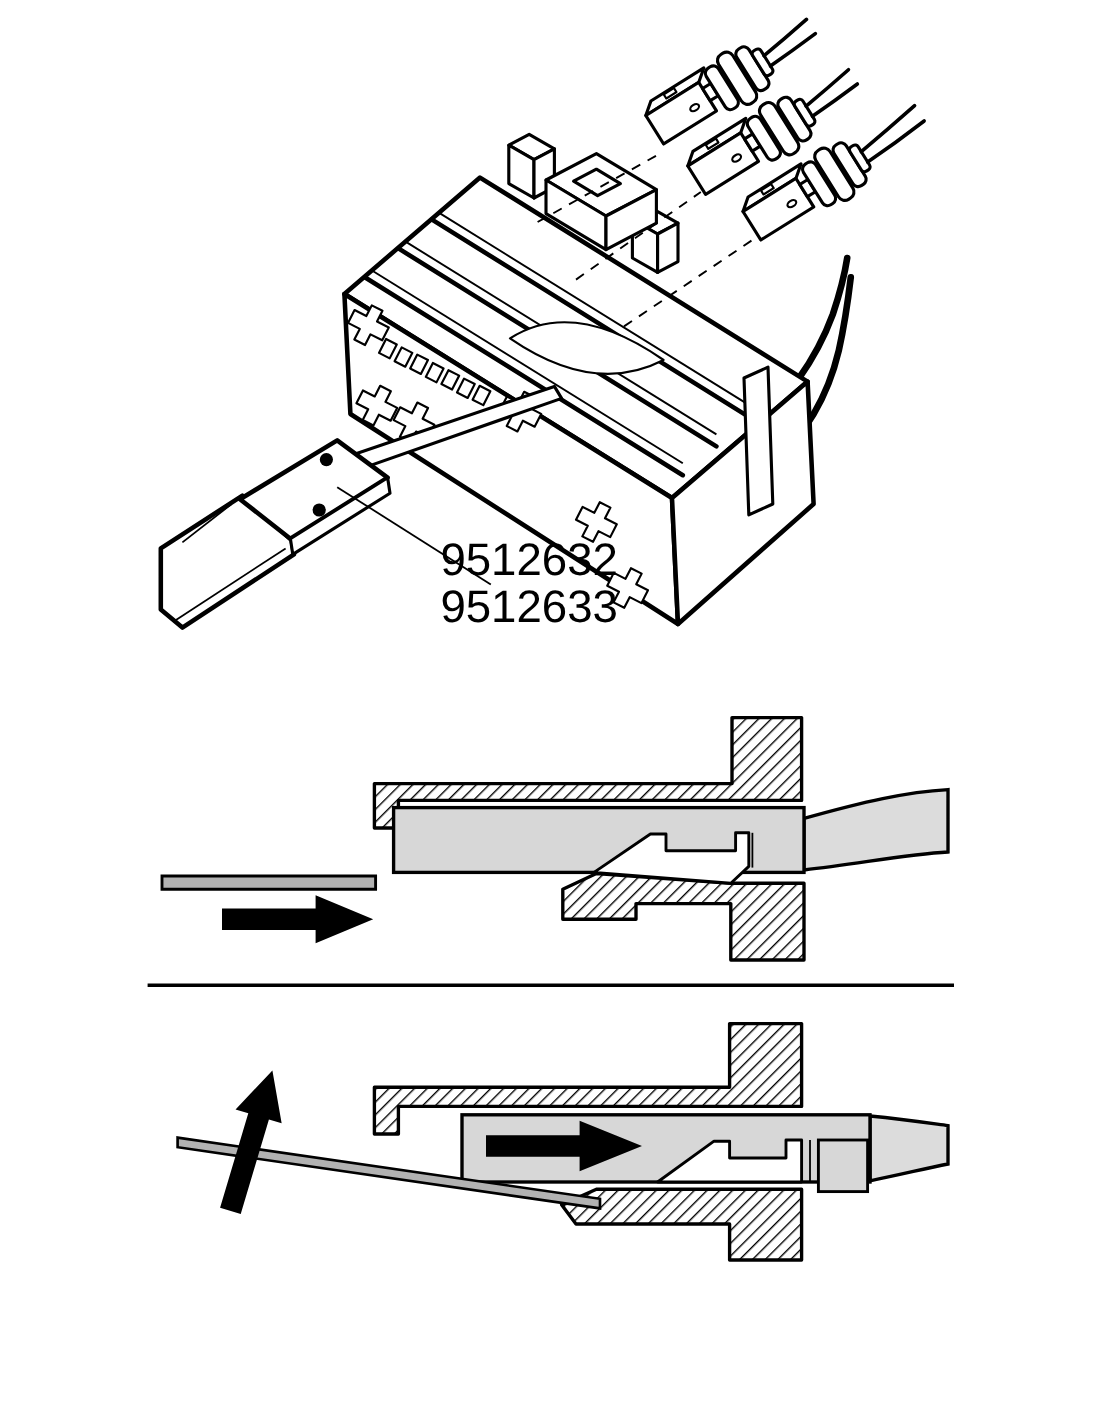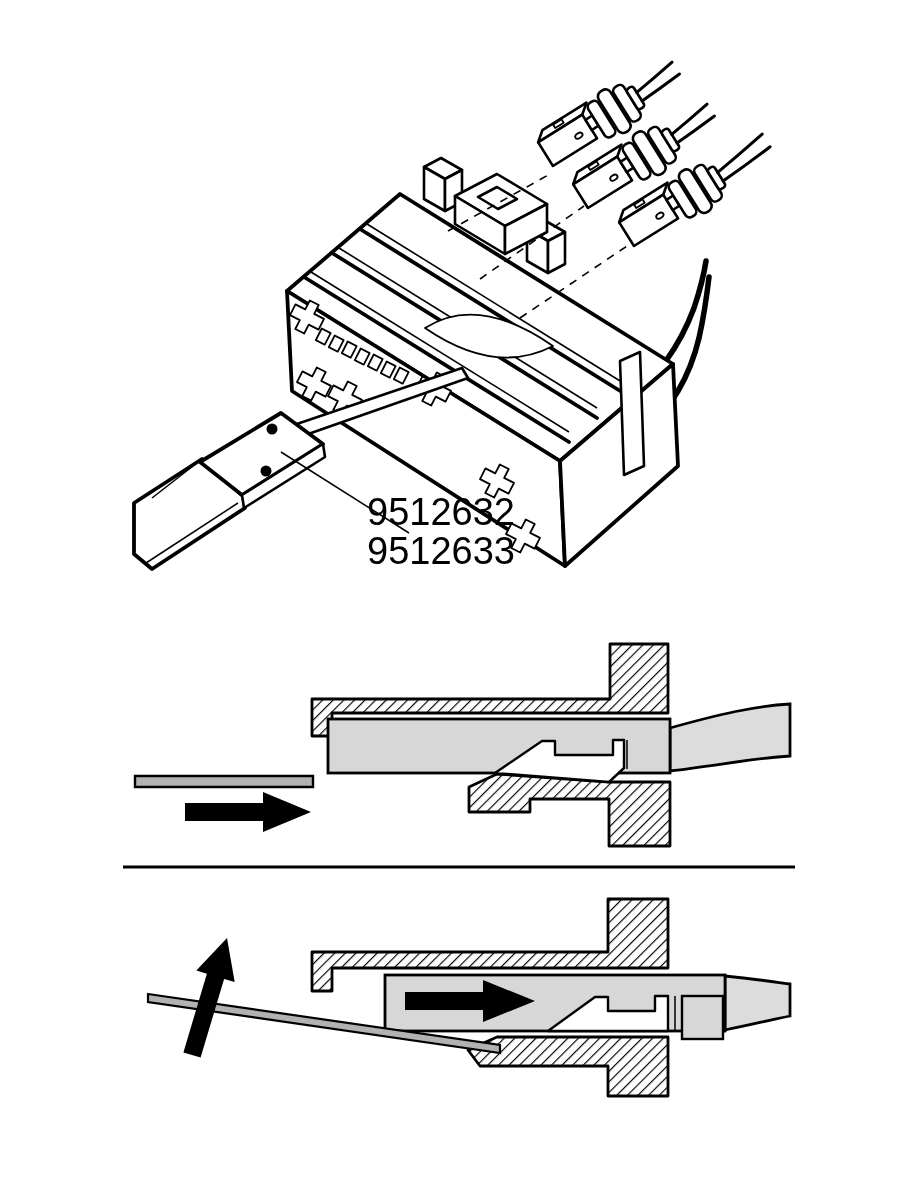--- a/index.html
+++ b/index.html
@@ -9,21 +9,20 @@
     width: 918px;
     height: 1188px;
     overflow: hidden;
     font-family: "Liberation Sans", sans-serif;
   }
   #page {
     position: relative;
     width: 918px;
     height: 856px;
     background: #ffffff;
-    margin-top: 46px;
   }
   svg { display: block; }
   .outline      { fill: #ffffff; stroke: #000000; stroke-width: 3.8; stroke-linejoin: round; }
   .outline-med  { fill: #ffffff; stroke: #000000; stroke-width: 2.6; stroke-linejoin: round; }
   .outline-thin { fill: #ffffff; stroke: #000000; stroke-width: 1.8; stroke-linejoin: round; }
   .rib          { stroke: #000000; stroke-width: 3.8; fill: none; stroke-linecap: round; }
   .rib-thin     { stroke: #000000; stroke-width: 1.6; fill: none; }
   .hatched      { fill: url(#hatch); stroke: #000000; stroke-width: 2.8; stroke-linejoin: round; }
   .dashed-lead  { stroke: #000000; stroke-width: 1.6; stroke-dasharray: 8 7; fill: none; }
   .thin-line    { stroke: #000000; stroke-width: 1.5; fill: none; }

